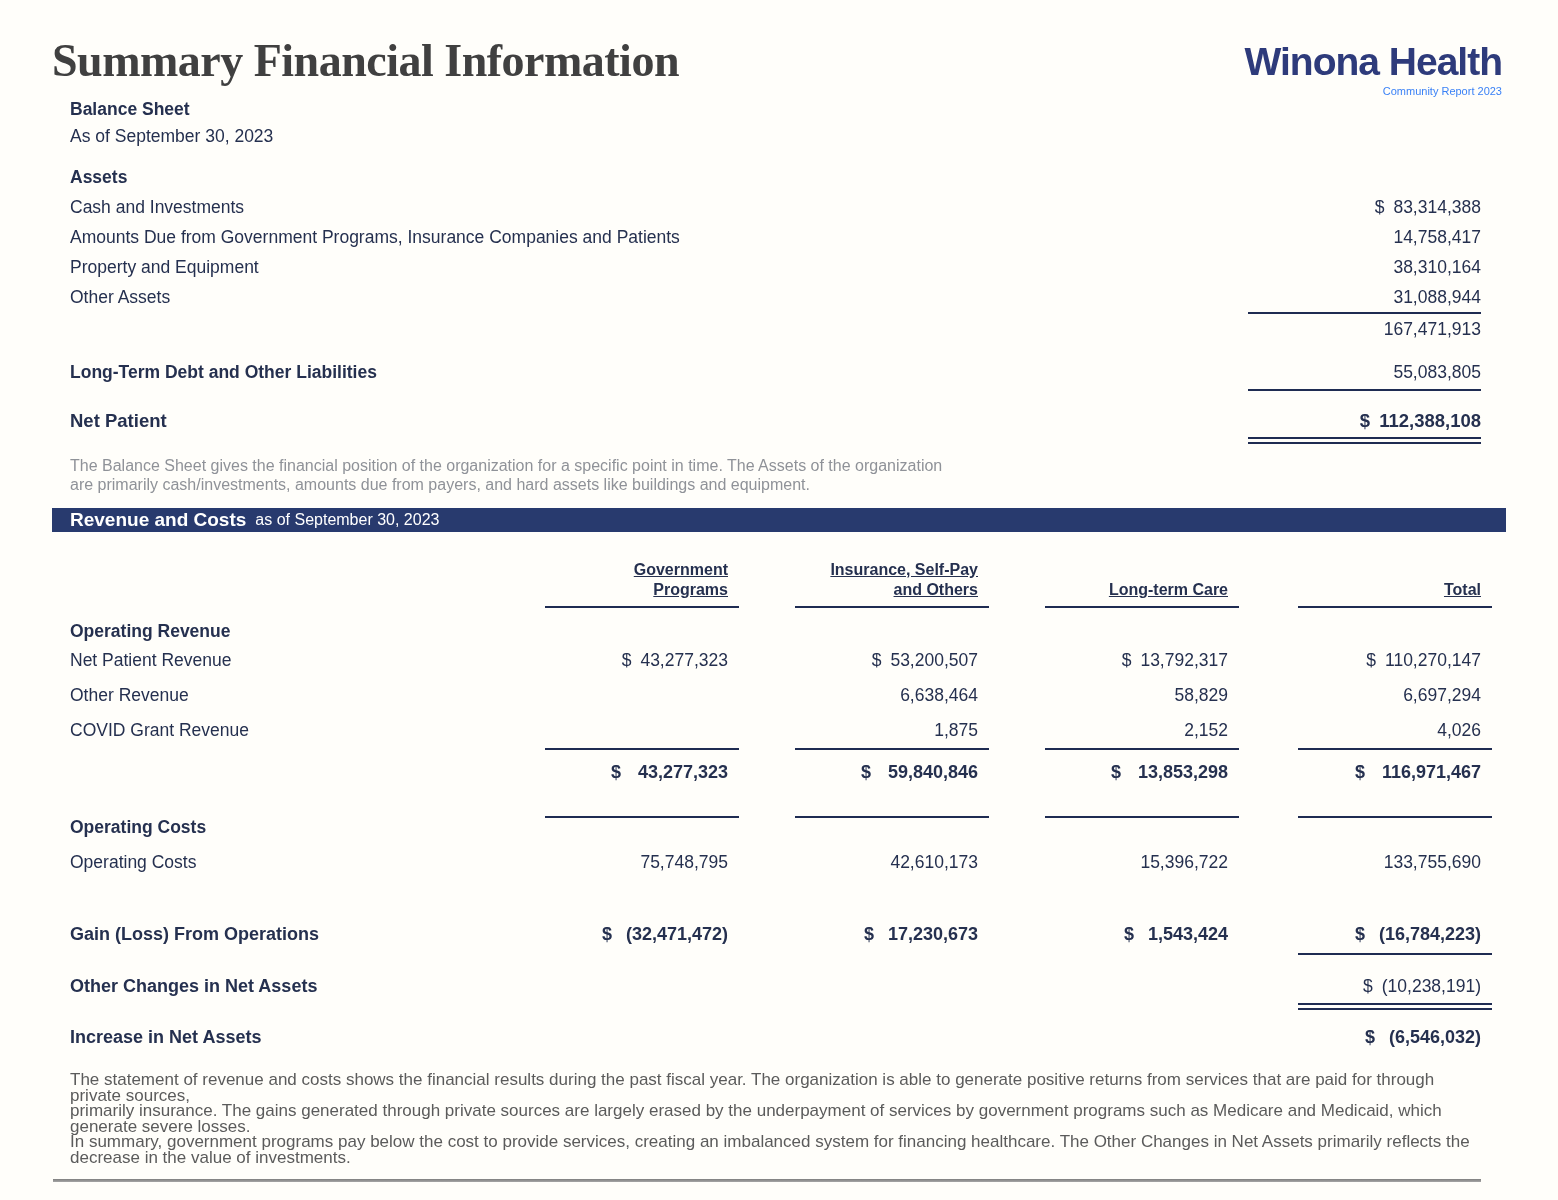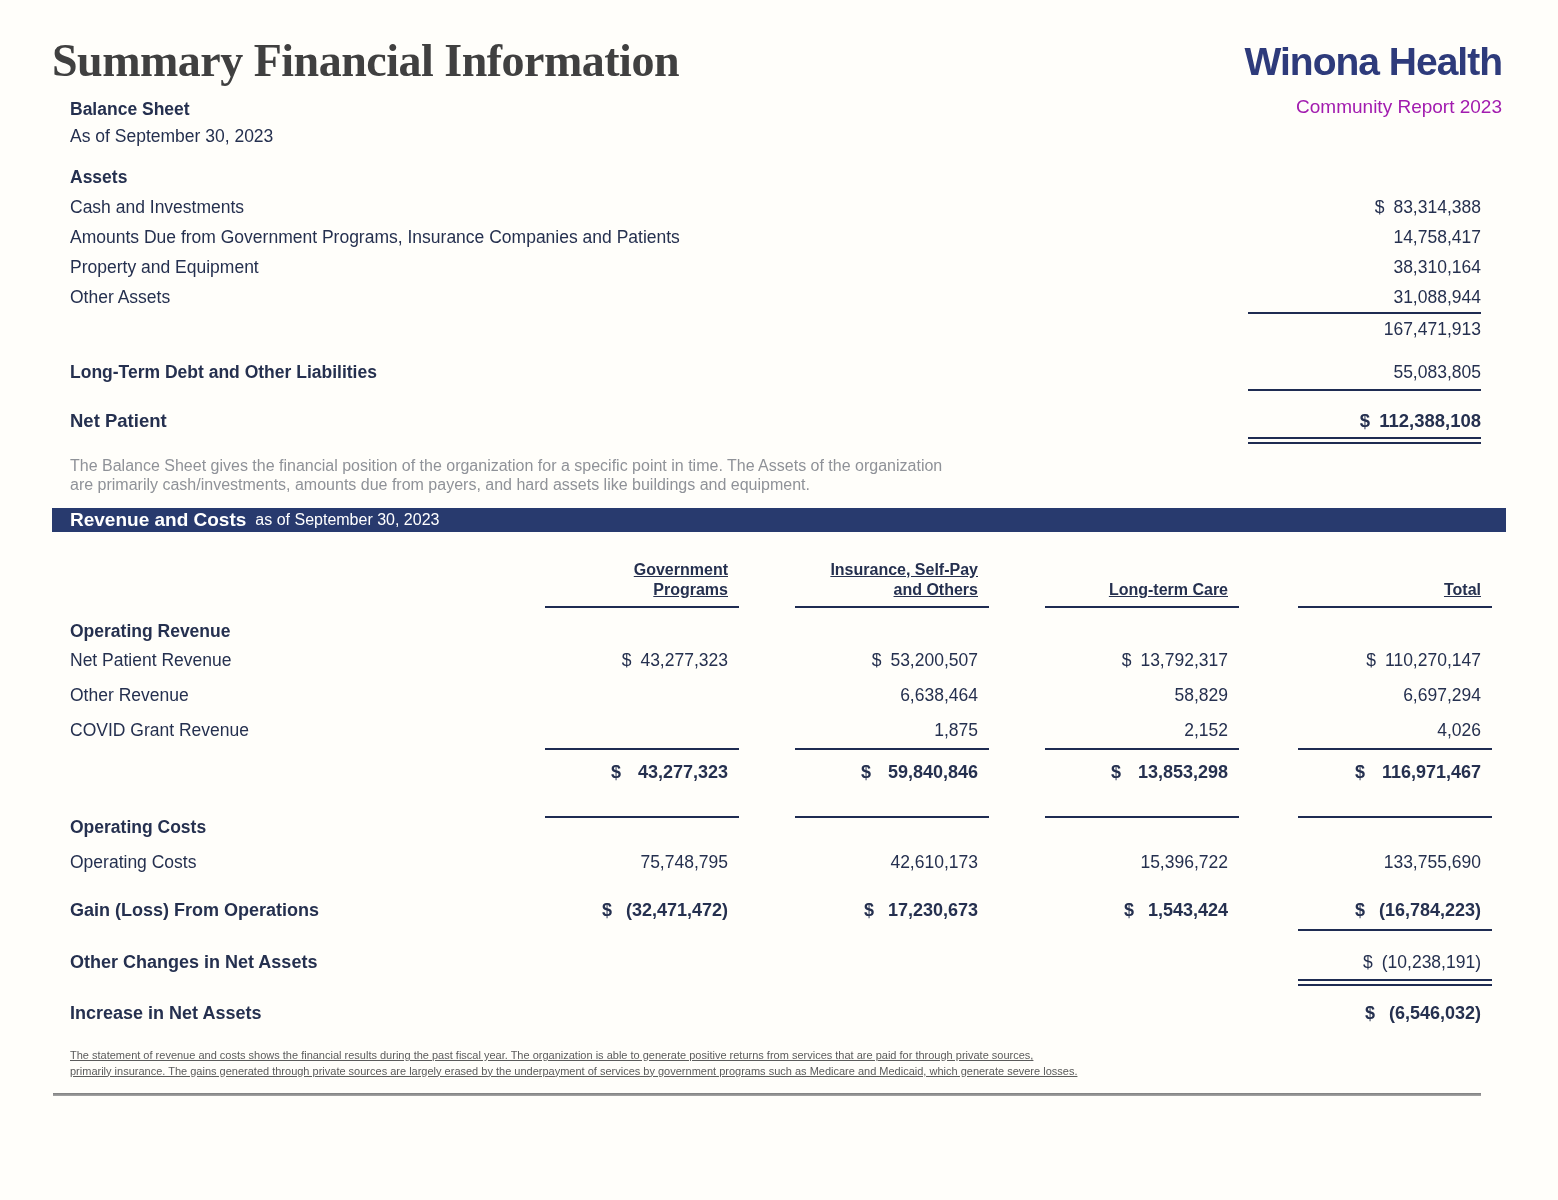--- a/index.html
+++ b/index.html
@@ -14,21 +14,21 @@
   *{margin:0;padding:0;box-sizing:border-box;}
   html,body{background:var(--bg);}
   body{font-family:"Liberation Sans","DejaVu Sans",sans-serif;color:var(--navy);}
   .page{position:relative;width:1558px;height:1200px;background:var(--bg);overflow:hidden;}
 
   
   .doc-title{position:absolute;left:52px;top:34px;font-family:"Liberation Serif","DejaVu Serif",serif;
     font-size:46px;font-weight:700;color:#404040;letter-spacing:-0.5px;}
   .logo{position:absolute;right:56px;top:40px;text-align:right;}
   .logo-name{font-size:39px;font-weight:700;color:var(--logo-blue);letter-spacing:-1px;}
-  .logo-sub{font-size:19px;color:#a21caf;margin-top:12px;}
+  .logo-sub{font-size:11px;color:#3b82f6;margin-top:1px;}
 
   
   .bs{position:absolute;left:70px;top:99px;width:1411px;font-size:17.5px;}
   .bs-heading{font-weight:700;font-size:17.5px;}
   .bs-asof{margin-top:6px;}
   .bs-assets-heading{font-weight:700;margin-top:20px;}
   .bs-row{display:flex;justify-content:space-between;align-items:center;height:30px;}
   .bs-row.first{margin-top:4px;}
   .money{display:inline-flex;align-items:baseline;}
   .cur{margin-right:9px;}
@@ -56,32 +56,32 @@
   .hdr .cell{font-size:16px;font-weight:700;white-space:pre-line;line-height:20px;}
   .num-rule{border-top:2.5px solid var(--navy-line);width:194px;margin-left:auto;margin-right:-11px;}
   .rules-row{margin-top:6px;}
   .sec-heading{font-weight:700;margin-top:13px;height:22px;}
   .data-row{height:35px;}
   .tot-row{height:40px;font-weight:700;margin-top:2px;font-size:18px;}
   .tot-row .cur{margin-right:17px;}
   .rules-row.below-tot{margin-top:24px;}
   .sec-heading-row{height:22px;align-items:start;margin-top:-1px;}
   .oc-row{height:30px;margin-top:8px;}
-  .gain-row{height:34px;font-weight:700;margin-top:16px;font-size:18px;}
+  .gain-row{height:34px;font-weight:700;margin-top:40px;font-size:18px;}
   .gain-row .cur{margin-right:14px;}
   .rule-col4{margin-top:2px;}
   .chg-row{height:34px;margin-top:14px;}
   .chg-row .lbl{font-weight:700;font-size:18px;}
   .t-dbl{width:194px;margin-left:auto;margin-right:-11px;}
   .t-dbl .l{border-top:2.5px solid var(--navy-line);}
   .t-dbl .l+.l{margin-top:3px;}
   .inc-row{height:34px;margin-top:10px;font-weight:700;font-size:18px;}
   .inc-row .cur{margin-right:14px;}
 
-  .footnote{margin-top:18px;padding-left:18px;font-size:11px;line-height:15.5px;color:var(--foot);text-decoration:underline;}
+  .footnote{margin-top:18px;padding-left:18px;font-size:17px;line-height:15.5px;color:var(--foot);}
   .bottom-rule{margin-top:14px;margin-left:1px;width:1428px;height:2.5px;
     background:linear-gradient(#7e7e7e,#a6a6a6);}
 </style>
 </head>
 <body>
 
 <div class="page">
 
   <div class="doc-title">Summary Financial Information</div>
   <div class="logo">
@@ -378,18 +378,19 @@
         <div></div>
       <div class="cell"><span class="money">
             <span class="cur">$</span>
             <span>(6,546,032)</span>
           </span></div>
     </div>
 
     <div class="footnote">
       <div>The statement of revenue and costs shows the financial results during the past fiscal year. The organization is able to generate positive returns from services that are paid for through private sources,</div>
       <div>primarily insurance. The gains generated through private sources are largely erased by the underpayment of services by government programs such as Medicare and Medicaid, which generate severe losses.</div>
+      <div>In summary, government programs pay below the cost to provide services, creating an imbalanced system for financing healthcare. The Other Changes in Net Assets primarily reflects the decrease in the value of investments.</div>
     </div>
 
     <div class="bottom-rule"></div>
   </div>
 
 </div>
 
 </body></html>

